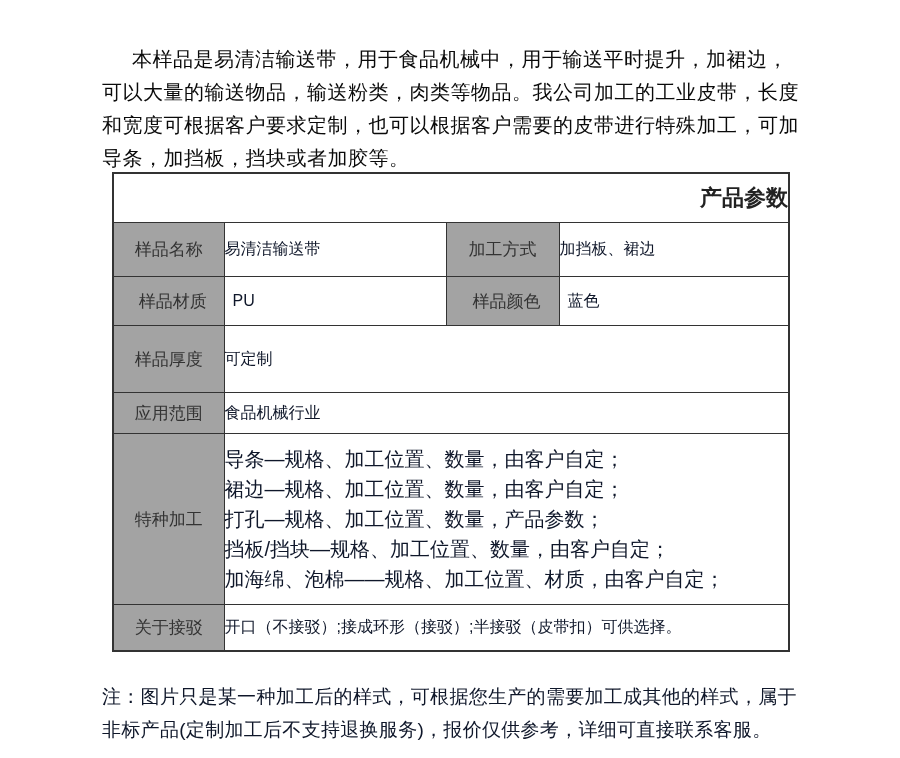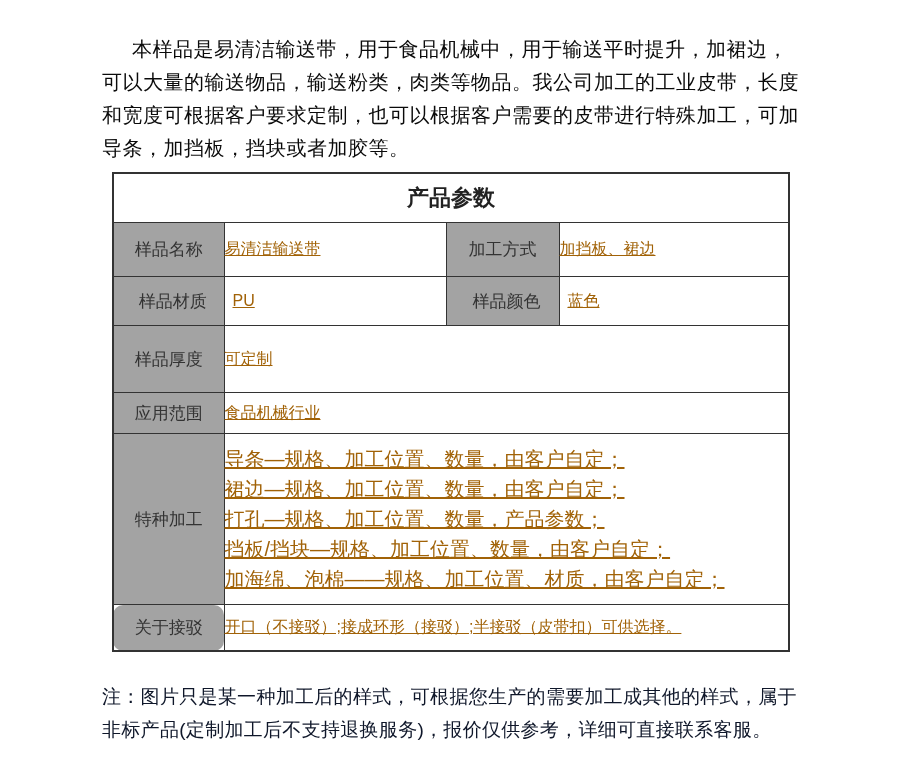--- a/index.html
+++ b/index.html
@@ -8,21 +8,21 @@
     width: 900px;
     height: 758px;
     background: #ffffff;
     font-family: "Liberation Sans", "DejaVu Sans", sans-serif;
     color: #111111;
     overflow: hidden;
   }
   .intro {
     position: absolute;
     left: 102px;
-    top: 13px;
+    top: 23px;
     width: 698px;
     font-size: 20px;
     line-height: 33px;
     letter-spacing: 0.5px;
     text-indent: 30px;
     color: #0a0a0a;
   }
   table.params {
     position: absolute;
     left: 112px;
@@ -36,42 +36,41 @@
   }
   table.params th, table.params td {
     border: 1px solid #333333;
     padding: 0;
     vertical-align: middle;
   }
   th.tbl-title {
     height: 48px;
     font-size: 22px;
     font-weight: bold;
-    text-align: center;
+    text-align: right;
     color: #222222;
     margin-top: 27px;
   }
   td.lbl {
     background: #a3a3a3;
     text-align: center;
     font-size: 17px;
     color: #333333;
   }
   td.val {
     font-size: 16px;
     padding-left: 13px;
-    color: #a16207;
-    text-decoration: underline;
+    color: #0f172a;
   }
   tr.r1 td { height: 53px; }
   tr.r2 td { height: 48px; padding-left: 8px; }
   tr.r3 td { height: 66px; }
   tr.r4 td { height: 40px; }
   tr.r5 td { height: 170px; }
-  tr.r6 td { height: 45px; border-radius: 10px; }
+  tr.r6 td { height: 45px; }
   td.val-multi { padding-top: 9px; padding-bottom: 9px; }
   td.val-multi .line { line-height: 30px; font-size: 20px; }
   .note {
     position: absolute;
     left: 102px;
     top: 661px;
     width: 700px;
     font-size: 19px;
     line-height: 33px;
     letter-spacing: 0.3px;

